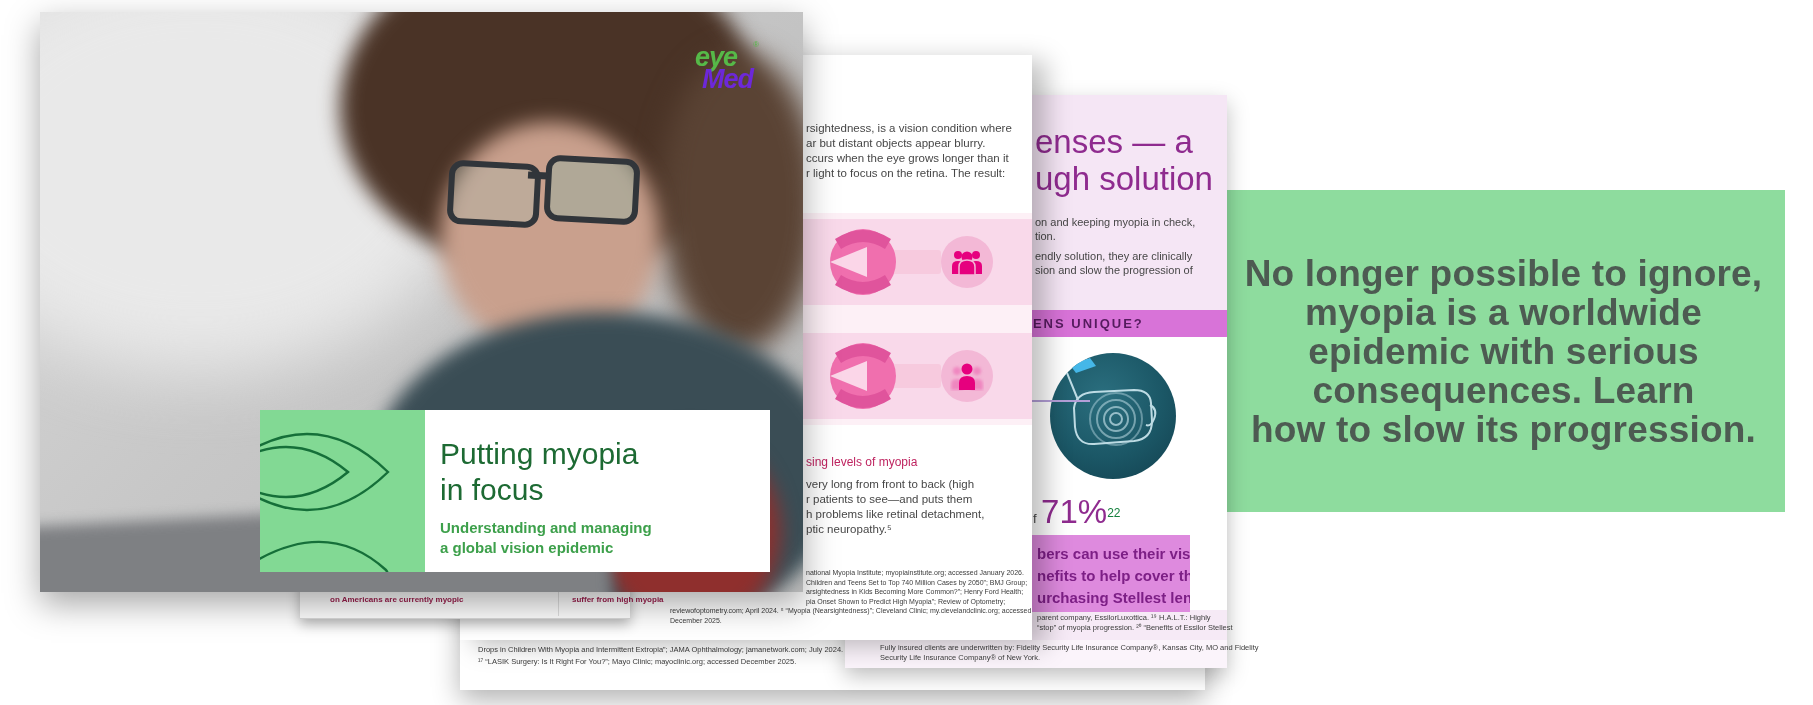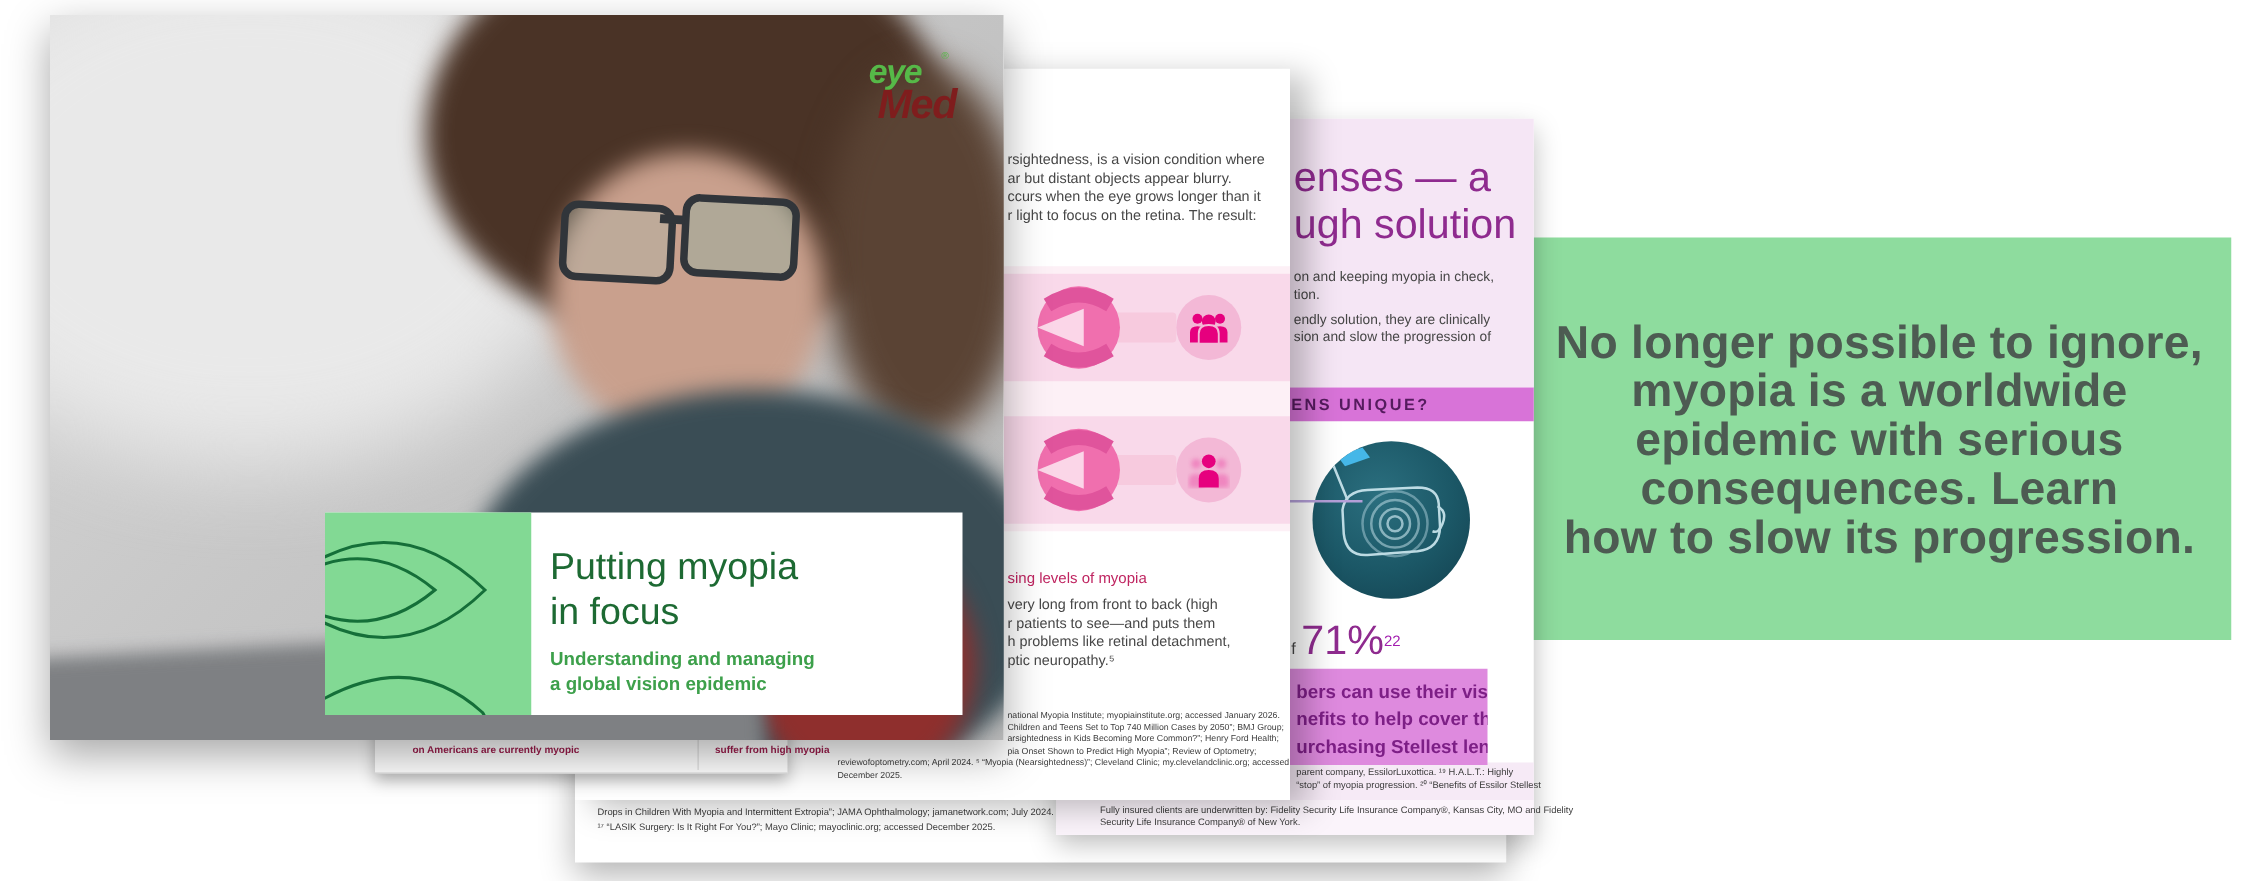--- a/index.html
+++ b/index.html
@@ -27,21 +27,21 @@
   .d-title{color:#8f2b8f;font-size:33px;line-height:37px;font-weight:normal;white-space:nowrap;}
   .d-body{color:#474747;font-size:11px;line-height:14px;white-space:nowrap;}
   .d-banner{left:178px;top:215px;width:204px;height:27px;background:#d873d8;
             display:flex;align-items:center;}
   .d-banner span{color:#551b5e;font-weight:bold;font-size:13px;letter-spacing:2px;white-space:nowrap;}
   .teal-circle{left:205px;top:258px;width:126px;height:126px;border-radius:50%;
                background:radial-gradient(circle at 42% 35%, #2b6f7f 0%, #1b5766 55%, #123f4d 100%);overflow:hidden;}
   .pointer-line{left:150px;top:305px;width:95px;height:2px;background:#b49fd8;}
   .stat-prefix{color:#474747;font-size:13px;}
   .stat-value{color:#8f2b8f;font-size:33px;font-weight:normal;}
-  .stat-sup{color:#a21caf;font-size:12px;vertical-align:super;}
+  .stat-sup{color:#15803d;font-size:12px;vertical-align:super;}
   .d-highlight{left:178px;top:440px;width:167px;height:77px;background:#de8ade;overflow:hidden;}
   .d-highlight div{color:#7d1f86;font-size:15px;font-weight:bold;line-height:22px;white-space:nowrap;margin-left:14px;}
 
   
   .sheet-c{left:460px;top:55px;width:572px;height:585px;box-shadow:14px 6px 24px rgba(0,0,0,.25);}
   .c-body{color:#474747;font-size:11.5px;line-height:15px;white-space:nowrap;}
   .c-heading{color:#bf2460;font-size:12px;font-weight:normal;white-space:nowrap;}
   .pink-panel{left:315px;top:158px;width:257px;height:212px;background:#fdf0f6;}
   .pink-row{position:absolute;left:0;width:257px;height:86px;background:#f9d9ea;}
   .connector{position:absolute;left:96px;width:70px;height:24px;background:#f7cade;border-radius:3px;}
@@ -58,21 +58,21 @@
   .sheet-a{left:40px;top:12px;width:763px;height:580px;box-shadow:0 12px 32px rgba(0,0,0,.35);overflow:hidden;}
   .photo{position:absolute;inset:0;background:linear-gradient(135deg,#d9d9d9 0%,#c7c7c7 45%,#b6b6b6 100%);}
   .blob{position:absolute;border-radius:50%;}
   .title-card{position:absolute;left:220px;top:398px;width:510px;height:162px;background:#fff;display:flex;}
   .logo-square{width:165px;height:162px;background:#82d994;overflow:hidden;flex:none;}
   .cover-title{color:#1d6a33;font-size:30px;line-height:36px;white-space:nowrap;}
   .cover-sub{color:#3da04b;font-size:15px;font-weight:bold;line-height:20px;white-space:nowrap;}
   .eyemed-logo{position:absolute;left:655px;top:30px;width:95px;height:58px;font-style:italic;}
   .eyemed-eye{position:absolute;left:0;top:0;color:#56b948;font-weight:bold;font-size:27px;letter-spacing:-1px;}
   .eyemed-reg{position:absolute;left:58px;top:-2px;color:#56b948;font-size:8px;}
-  .eyemed-med{position:absolute;left:7px;top:22px;color:#7f1d1d;font-weight:bold;font-size:33px;letter-spacing:-1px;}
+  .eyemed-med{position:absolute;left:7px;top:22px;color:#6d28d9;font-weight:bold;font-size:27px;letter-spacing:-1px;}
 </style>
 </head>
 <body>
 
 <div id="canvas">
 
   <div class="abs quote-block">
     <div class="quote-line">No longer possible to ignore,</div>
     <div class="quote-line">myopia is a worldwide</div>
     <div class="quote-line">epidemic with serious</div>

